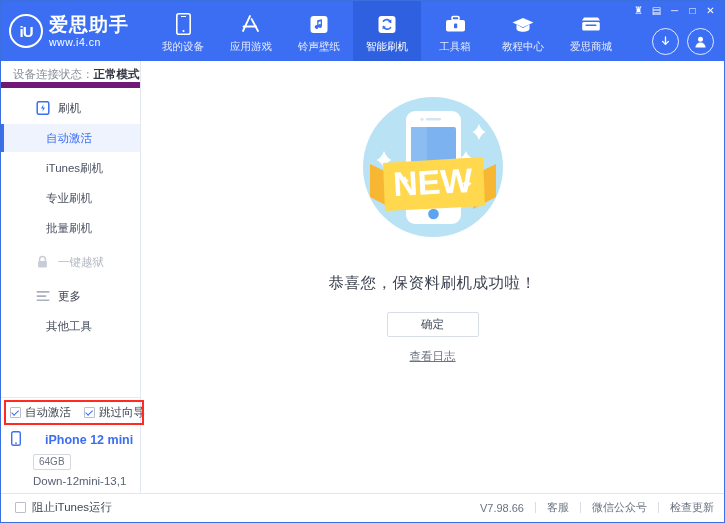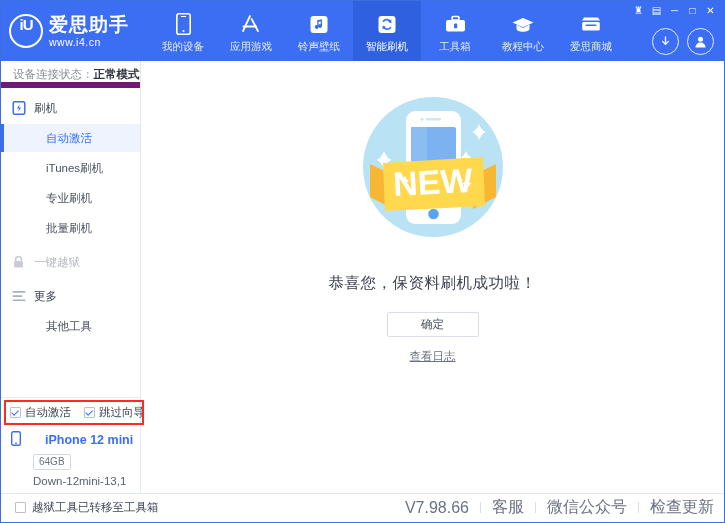--- a/index.html
+++ b/index.html
@@ -37,21 +37,21 @@
     justify-content: center;
     padding-left: 6px;
     box-sizing: border-box;
   }
   .brand-logo {
     width: 30px;
     height: 30px;
     border-radius: 50%;
     border: 2px solid #ffffff;
     display: flex;
-    align-items: flex-start;
+    align-items: center;
     justify-content: center;
     color: #ffffff;
     font-size: 15px;
     font-weight: bold;
     flex: none;
     letter-spacing: -1px;
   }
   .brand-text {
     margin-left: 6px;
     color: #ffffff;
@@ -172,21 +172,21 @@
 
   .side-scroll {
     flex: 1;
     overflow: hidden;
     position: relative;
   }
   .side-group-head {
     display: flex;
     align-items: center;
     height: 28px;
-    padding-left: 10px;
+    padding-left: 34px;
     font-size: 11.5px;
     color: #3f4654;
     margin-top: 6px;
   }
   .side-group-head .gicon {
     width: 15px;
     height: 15px;
     margin-right: 8px;
     display: flex;
     align-items: center;
@@ -366,21 +366,21 @@
     display: flex;
     align-items: center;
     gap: 6px;
     font-size: 11.5px;
     color: #3f4654;
     cursor: pointer;
   }
   .footer-right {
     display: flex;
     align-items: center;
-    font-size: 16px;
+    font-size: 11px;
     color: #6b7280;
   }
   .footer-right .fsep {
     width: 1px;
     height: 11px;
     background: #d8dde6;
     margin: 0 11px;
   }
   .footer-right .flink { cursor: pointer; }
   .footer-right .fver { cursor: default; }
@@ -633,21 +633,21 @@
       <div class="log-link">查看日志</div>
 
     </div>
 
   </div>
 
   <div class="footer">
 
     <label class="footer-left">
       <span class="chk-box"></span>
-      <span>越狱工具已转移至工具箱</span>
+      <span>阻止iTunes运行</span>
     </label>
 
     <div class="footer-right">
       <span class="fver">V7.98.66</span>
       <span class="fsep"></span>
       <span class="flink">客服</span>
       <span class="fsep"></span>
       <span class="flink">微信公众号</span>
       <span class="fsep"></span>
       <span class="flink">检查更新</span>

